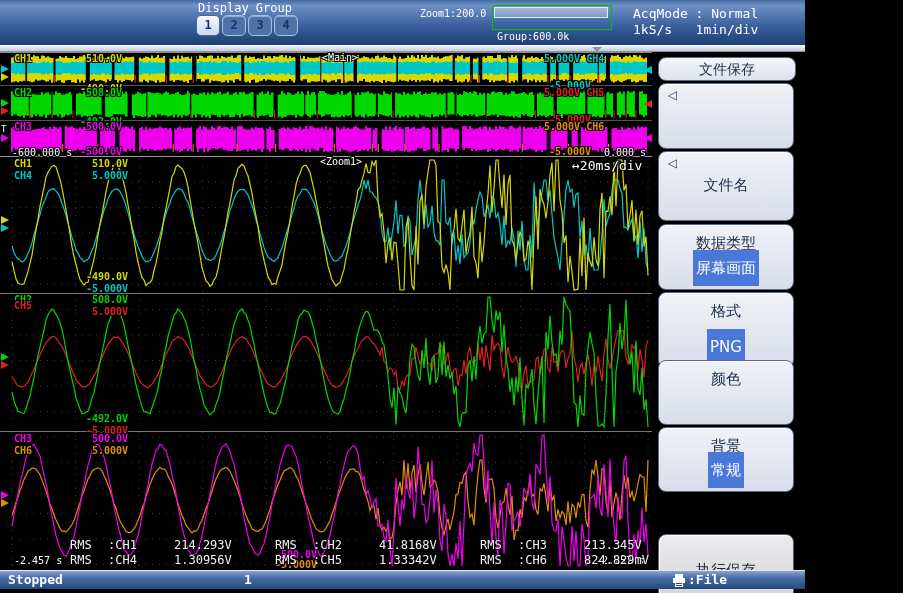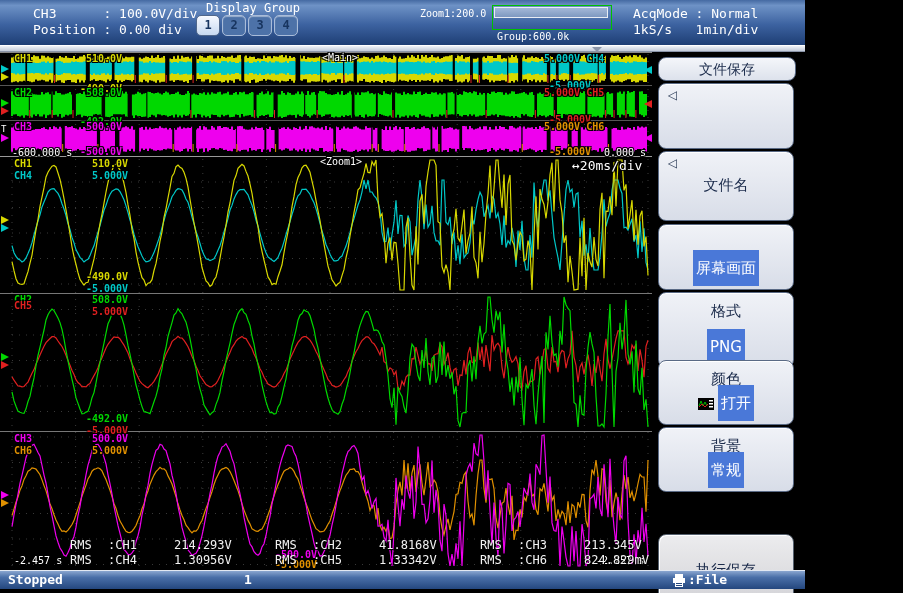--- a/index.html
+++ b/index.html
@@ -5,21 +5,21 @@
   html,body{margin:0;padding:0;}
   body{width:903px;height:593px;background:#000;position:relative;overflow:hidden;
        font-family:"DejaVu Sans",sans-serif;}
   #screen{position:absolute;left:0;top:0;width:805px;height:593px;background:#000;}
 
   
   .topbar{position:absolute;left:0;top:0;width:805px;height:45px;
     background:linear-gradient(180deg,#456aa2 0%,#6e92c6 12%,#3c62a0 55%,#1e3e74 100%);}
   .tb-readout{position:absolute;left:33px;top:6px;color:#fff;
     font:13px/16px "DejaVu Sans Mono",monospace;white-space:pre;}
-  .dg-label{position:absolute;left:190px;top:1px;width:110px;text-align:right;color:#fff;
+  .dg-label{position:absolute;left:190px;top:1px;width:110px;text-align:center;color:#fff;
     font:12px "DejaVu Sans Mono",monospace;}
   .dg-buttons{position:absolute;left:196px;top:15px;display:flex;gap:2px;}
   .dg-btn{width:22px;height:19px;border-radius:5px;background:#4d72a8;border:1px solid #a9bcd9;
     color:#17345f;font:bold 12px/19px "DejaVu Sans Mono",monospace;text-align:center;
     box-shadow:inset 0 1px 1px rgba(255,255,255,.45);cursor:default;}
   .dg-btn.active{background:linear-gradient(#f6f9ff,#c7d9f1);border-color:#51688c;}
   .zoom-label{position:absolute;left:420px;top:8px;color:#fff;font:10px "DejaVu Sans Mono",monospace;}
   .zoom-box{position:absolute;left:492px;top:5px;width:118px;height:23px;border:1px solid #00c000;}
   .zoom-box-inner{position:absolute;left:1px;top:1px;width:112px;height:9px;border:1px solid #e9edf4;
     background:linear-gradient(#a5b9d8,#7e98c0);}
@@ -70,22 +70,20 @@
   .sb-group{left:244px;}
   .sb-file{left:688px;}
   .file-ico{position:absolute;left:672px;top:3px;}
 </style>
 </head>
 <body>
 
 <div id="screen">
 
   <div class="topbar">
-    <div class="tb-readout"><span>CH3      : 100.0V/div</span>
-<span>Position : 0.00 div</span></div>
     <div class="dg-label">Display Group</div>
     <div class="dg-buttons">
       <div class="dg-btn active">1</div>
       <div class="dg-btn">2</div>
       <div class="dg-btn">3</div>
       <div class="dg-btn">4</div>
     </div>
     <div class="zoom-label">Zoom1:200.0</div>
     <div class="zoom-box">
       <div class="zoom-box-inner"></div>
@@ -288,38 +286,29 @@
     <div class="sb-head">文件保存</div>
 
     <div class="sb-btn" style="top:31px;height:66px;">
       <span class="arrow">◁</span>
     </div>
     <div class="sb-btn" style="top:99px;height:70px;">
       <span class="arrow">◁</span>
       <div class="cap mid">文件名</div>
     </div>
     <div class="sb-btn" style="top:172px;height:66px;">
+      <div class="cap">数据类型</div>
       <div class="val"><span class="hl" style="background: rgb(74, 120, 216);">屏幕画面</span></div>
     </div>
     <div class="sb-btn" style="top:240px;height:76px;">
       <div class="cap">格式</div>
       <div class="val"><span class="hl" style="background: rgb(74, 120, 216);">PNG</span></div>
     </div>
     <div class="sb-btn" style="top:308px;height:65px;">
       <div class="cap">颜色</div>
-      <div class="val">
-        <svg class="color-ico" width="16" height="12">
-          <rect x="0" y="0" width="16" height="12" fill="#000"></rect>
-          <polyline points="1,8 3,3 5,8 7,4 9,8" fill="none" stroke="#00c000" stroke-width="1"></polyline>
-          <polyline points="1,9 4,6 7,9 10,6" fill="none" stroke="#d02020" stroke-width="1"></polyline>
-          <rect x="11" y="2" width="4" height="1.5" fill="#fff"></rect>
-            <rect x="11" y="5" width="4" height="1.5" fill="#fff"></rect>
-            <rect x="11" y="8" width="4" height="1.5" fill="#fff"></rect>
-        </svg><span class="hl" style="background: rgb(74, 120, 216);">打开</span>
-      </div>
     </div>
     <div class="sb-btn" style="top:375px;height:65px;">
       <div class="cap">背景</div>
       <div class="val"><span class="hl" style="background: rgb(74, 120, 216);">常规</span></div>
     </div>
     <div class="sb-btn sb-exec" style="top:443px;height:73px;margin-top:39px;">
       <div class="cap mid">执行保存</div>
     </div>
   </div>
 

